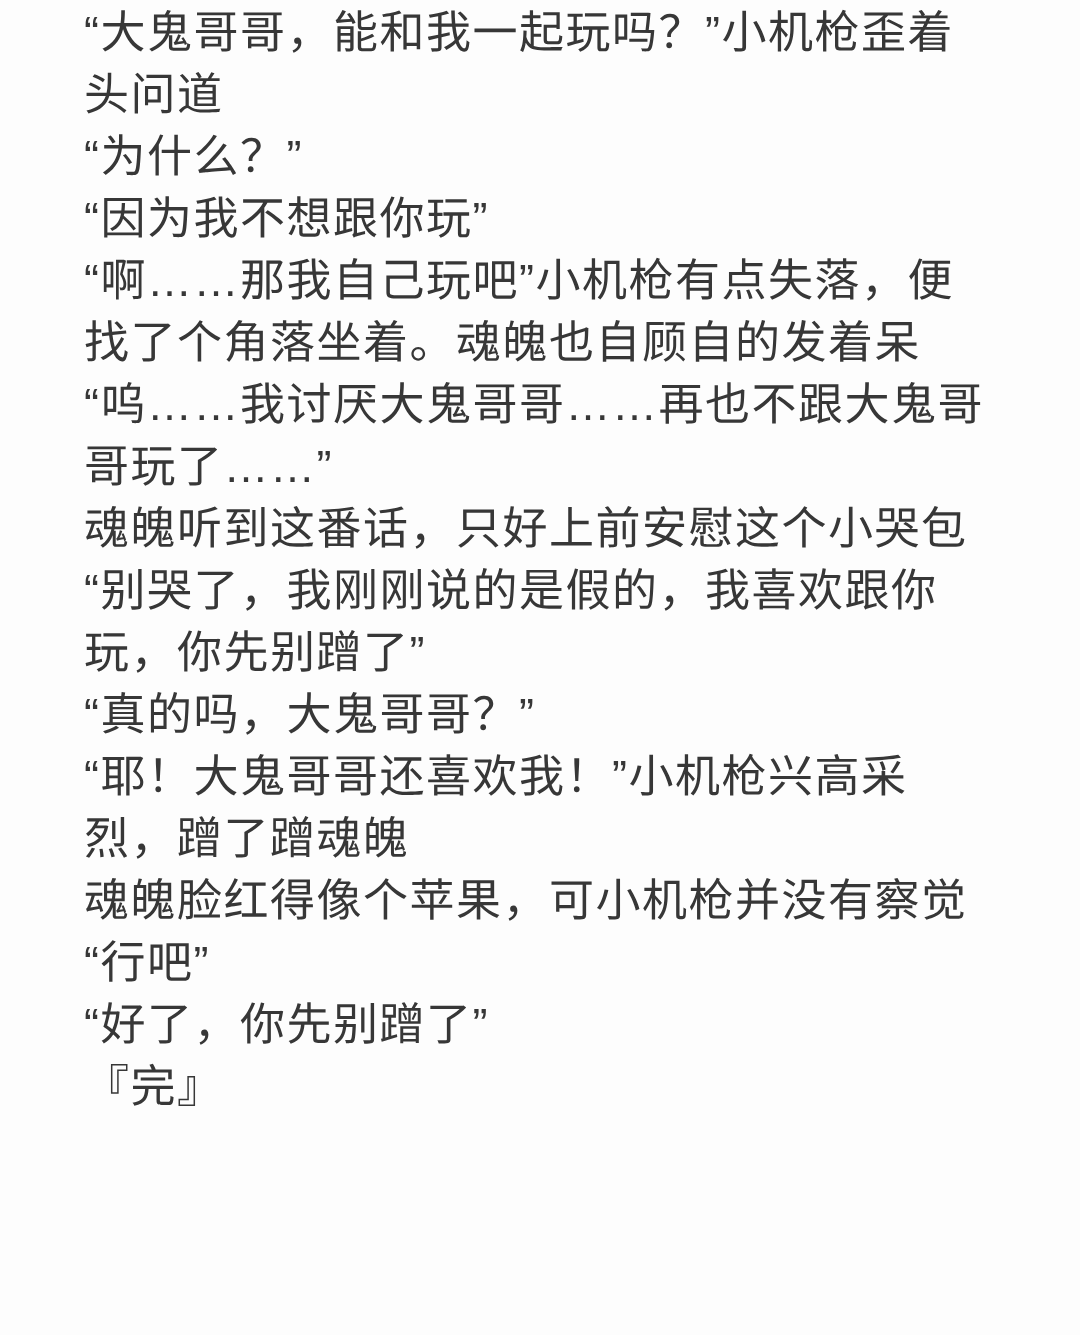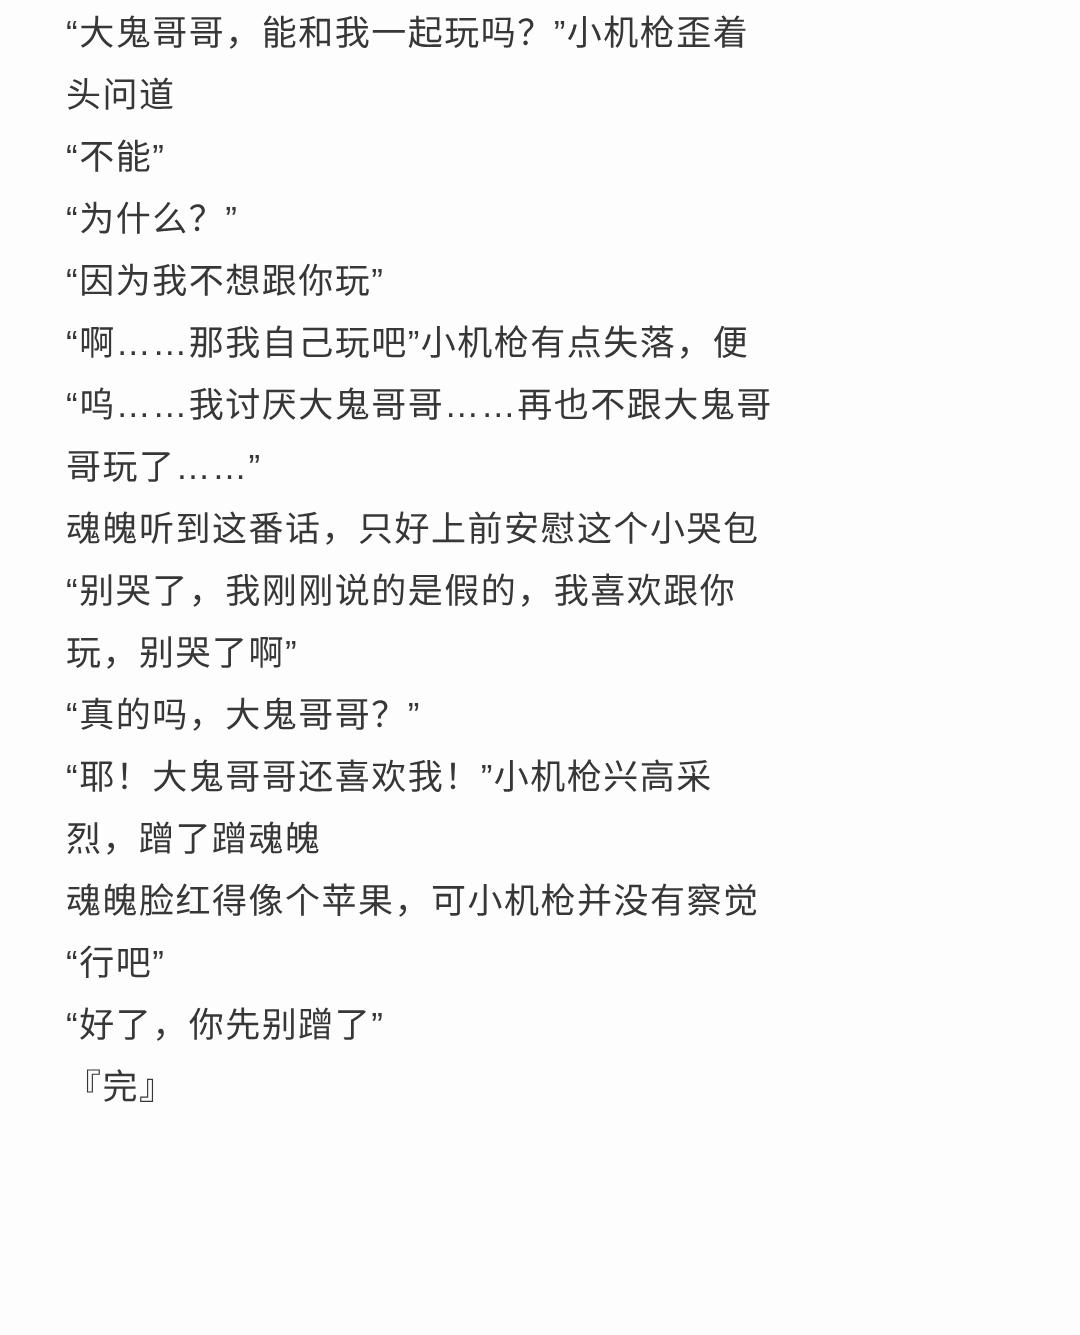--- a/index.html
+++ b/index.html
@@ -11,50 +11,50 @@
     position: relative;
     width: 1080px;
     height: 1335px;
     background: #fdfdfd;
     overflow: hidden;
     font-family: "Liberation Sans", "DejaVu Sans", sans-serif;
   }
   .text-block {
     position: absolute;
     top: 2px;
-    left: 66px;
+    left: 84px;
     width: 950px;
     color: #373737;
-    font-size: 35px;
+    font-size: 45px;
     line-height: 62px;
     letter-spacing: 1.5px;
     font-weight: 500;
     text-align: left;
     white-space: nowrap;
   }
   .text-line {
     height: 62px;
   }
 </style>
 </head>
 <body>
 
 <div class="page">
   <div class="text-block">
     <div class="text-line">“大鬼哥哥，能和我一起玩吗？”小机枪歪着</div>
     <div class="text-line">头问道</div>
-    <div class="text-line">“不能”</div>
     <div class="text-line">“为什么？”</div>
     <div class="text-line">“因为我不想跟你玩”</div>
     <div class="text-line">“啊……那我自己玩吧”小机枪有点失落，便</div>
+    <div class="text-line">找了个角落坐着。魂魄也自顾自的发着呆</div>
     <div class="text-line">“呜……我讨厌大鬼哥哥……再也不跟大鬼哥</div>
     <div class="text-line">哥玩了……”</div>
     <div class="text-line">魂魄听到这番话，只好上前安慰这个小哭包</div>
     <div class="text-line">“别哭了，我刚刚说的是假的，我喜欢跟你</div>
-    <div class="text-line">玩，别哭了啊”</div>
+    <div class="text-line">玩，你先别蹭了”</div>
     <div class="text-line">“真的吗，大鬼哥哥？”</div>
     <div class="text-line">“耶！大鬼哥哥还喜欢我！”小机枪兴高采</div>
     <div class="text-line">烈，蹭了蹭魂魄</div>
     <div class="text-line">魂魄脸红得像个苹果，可小机枪并没有察觉</div>
     <div class="text-line">“行吧”</div>
     <div class="text-line">“好了，你先别蹭了”</div>
     <div class="text-line">『完』</div>
   </div>
 </div>
 

